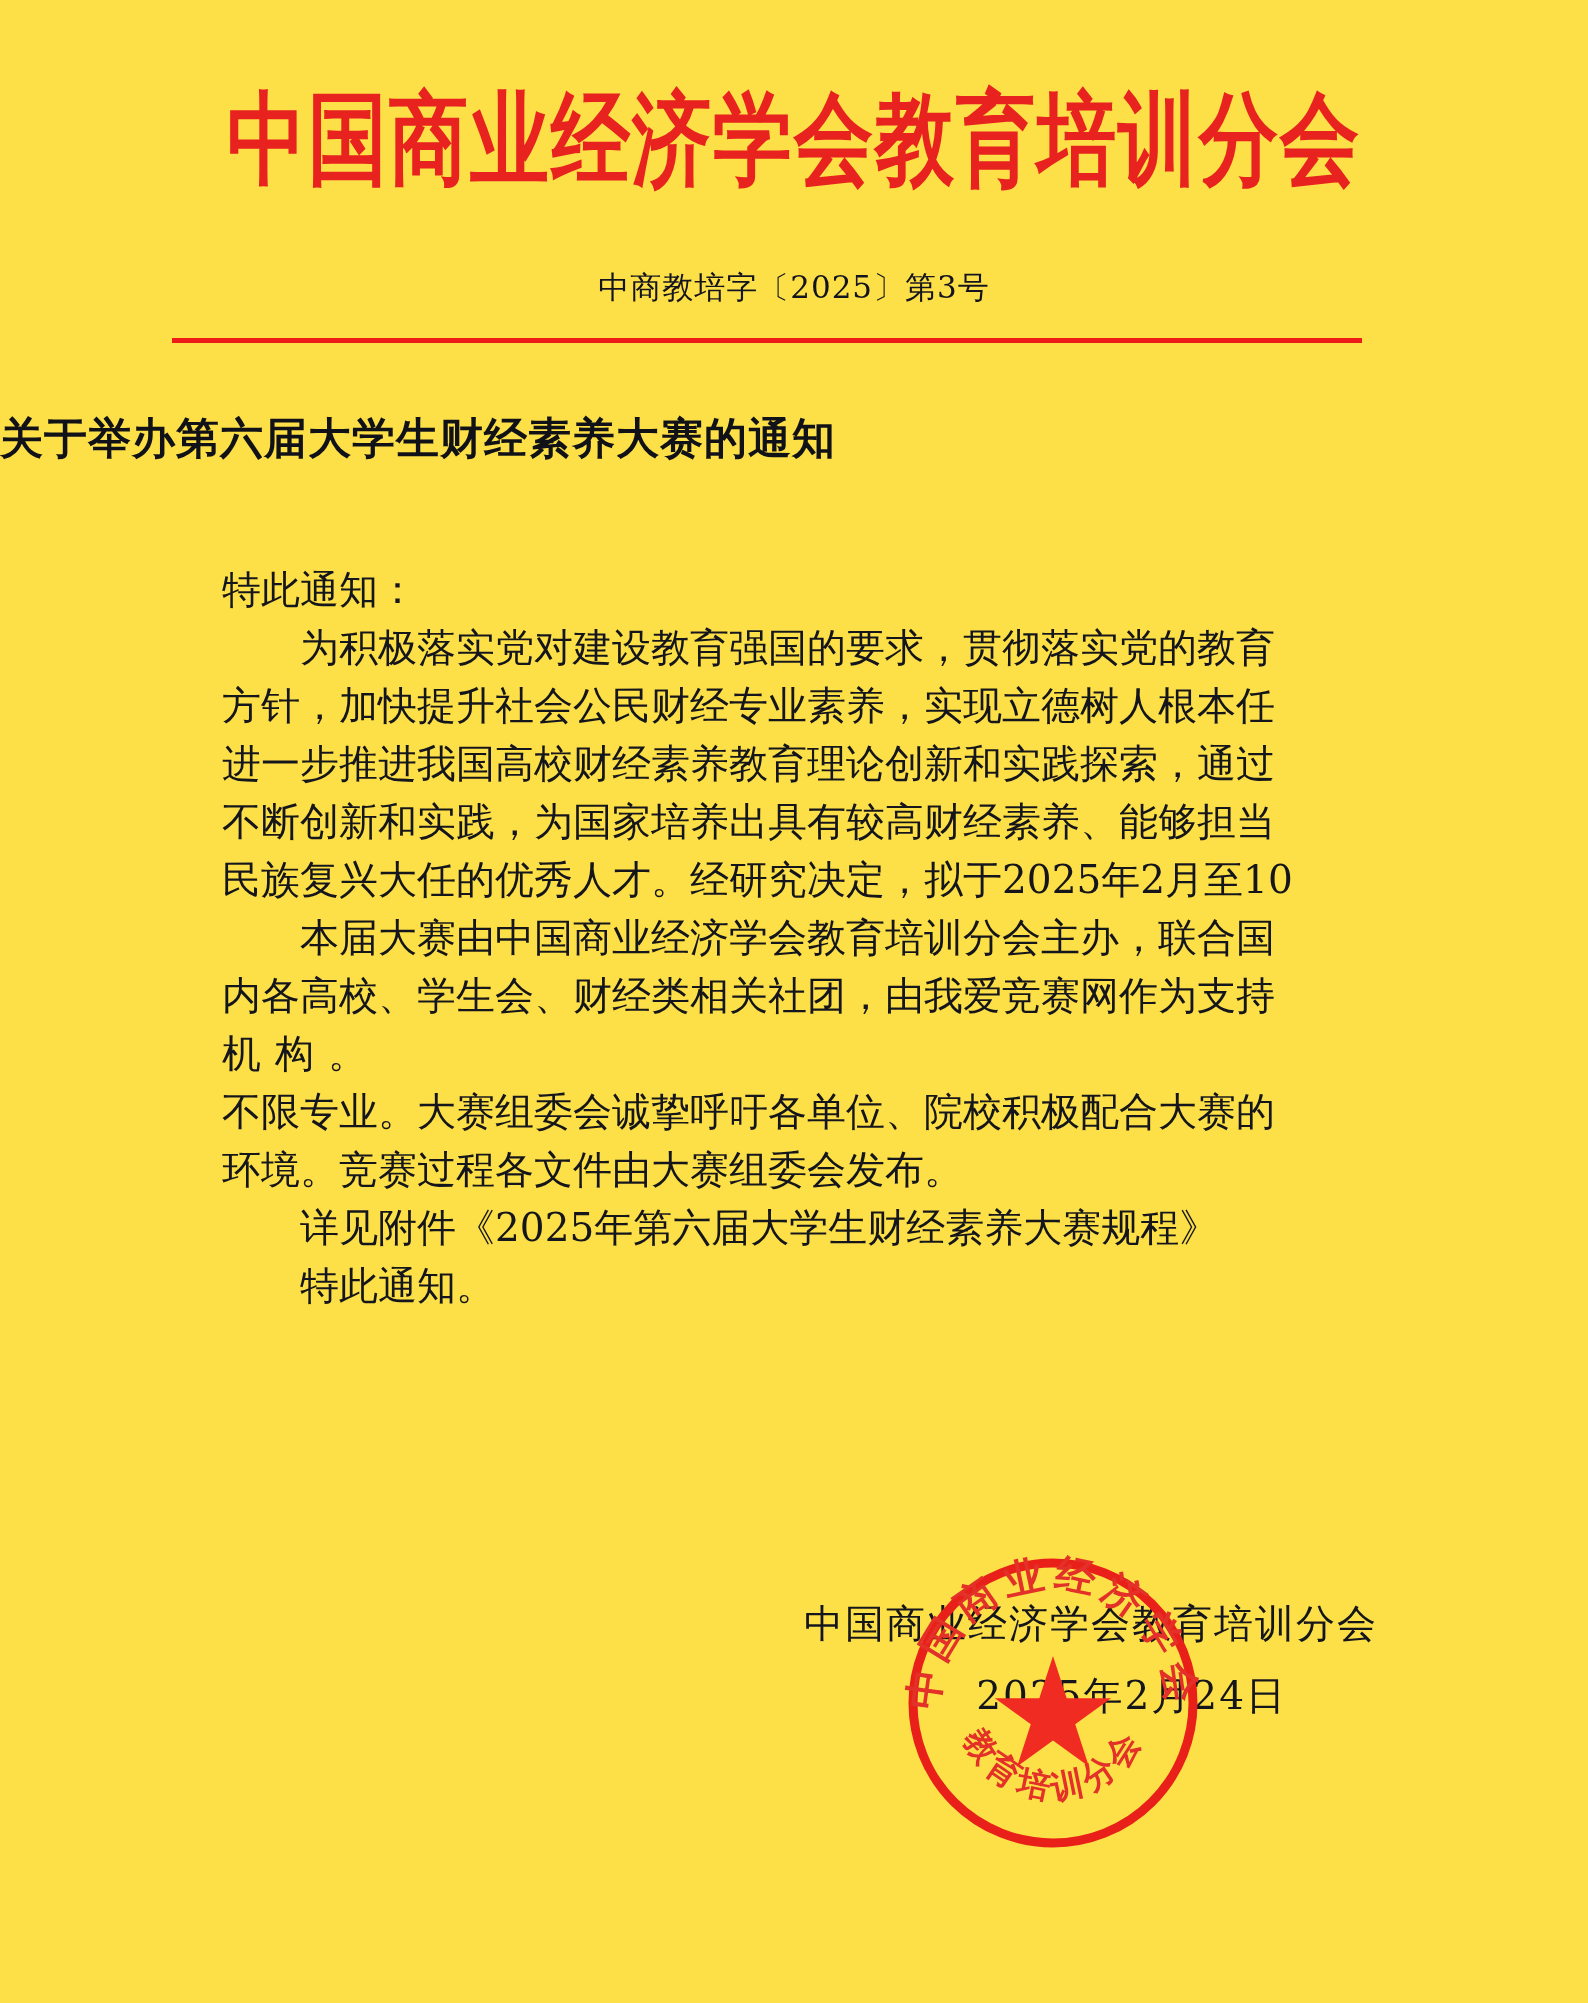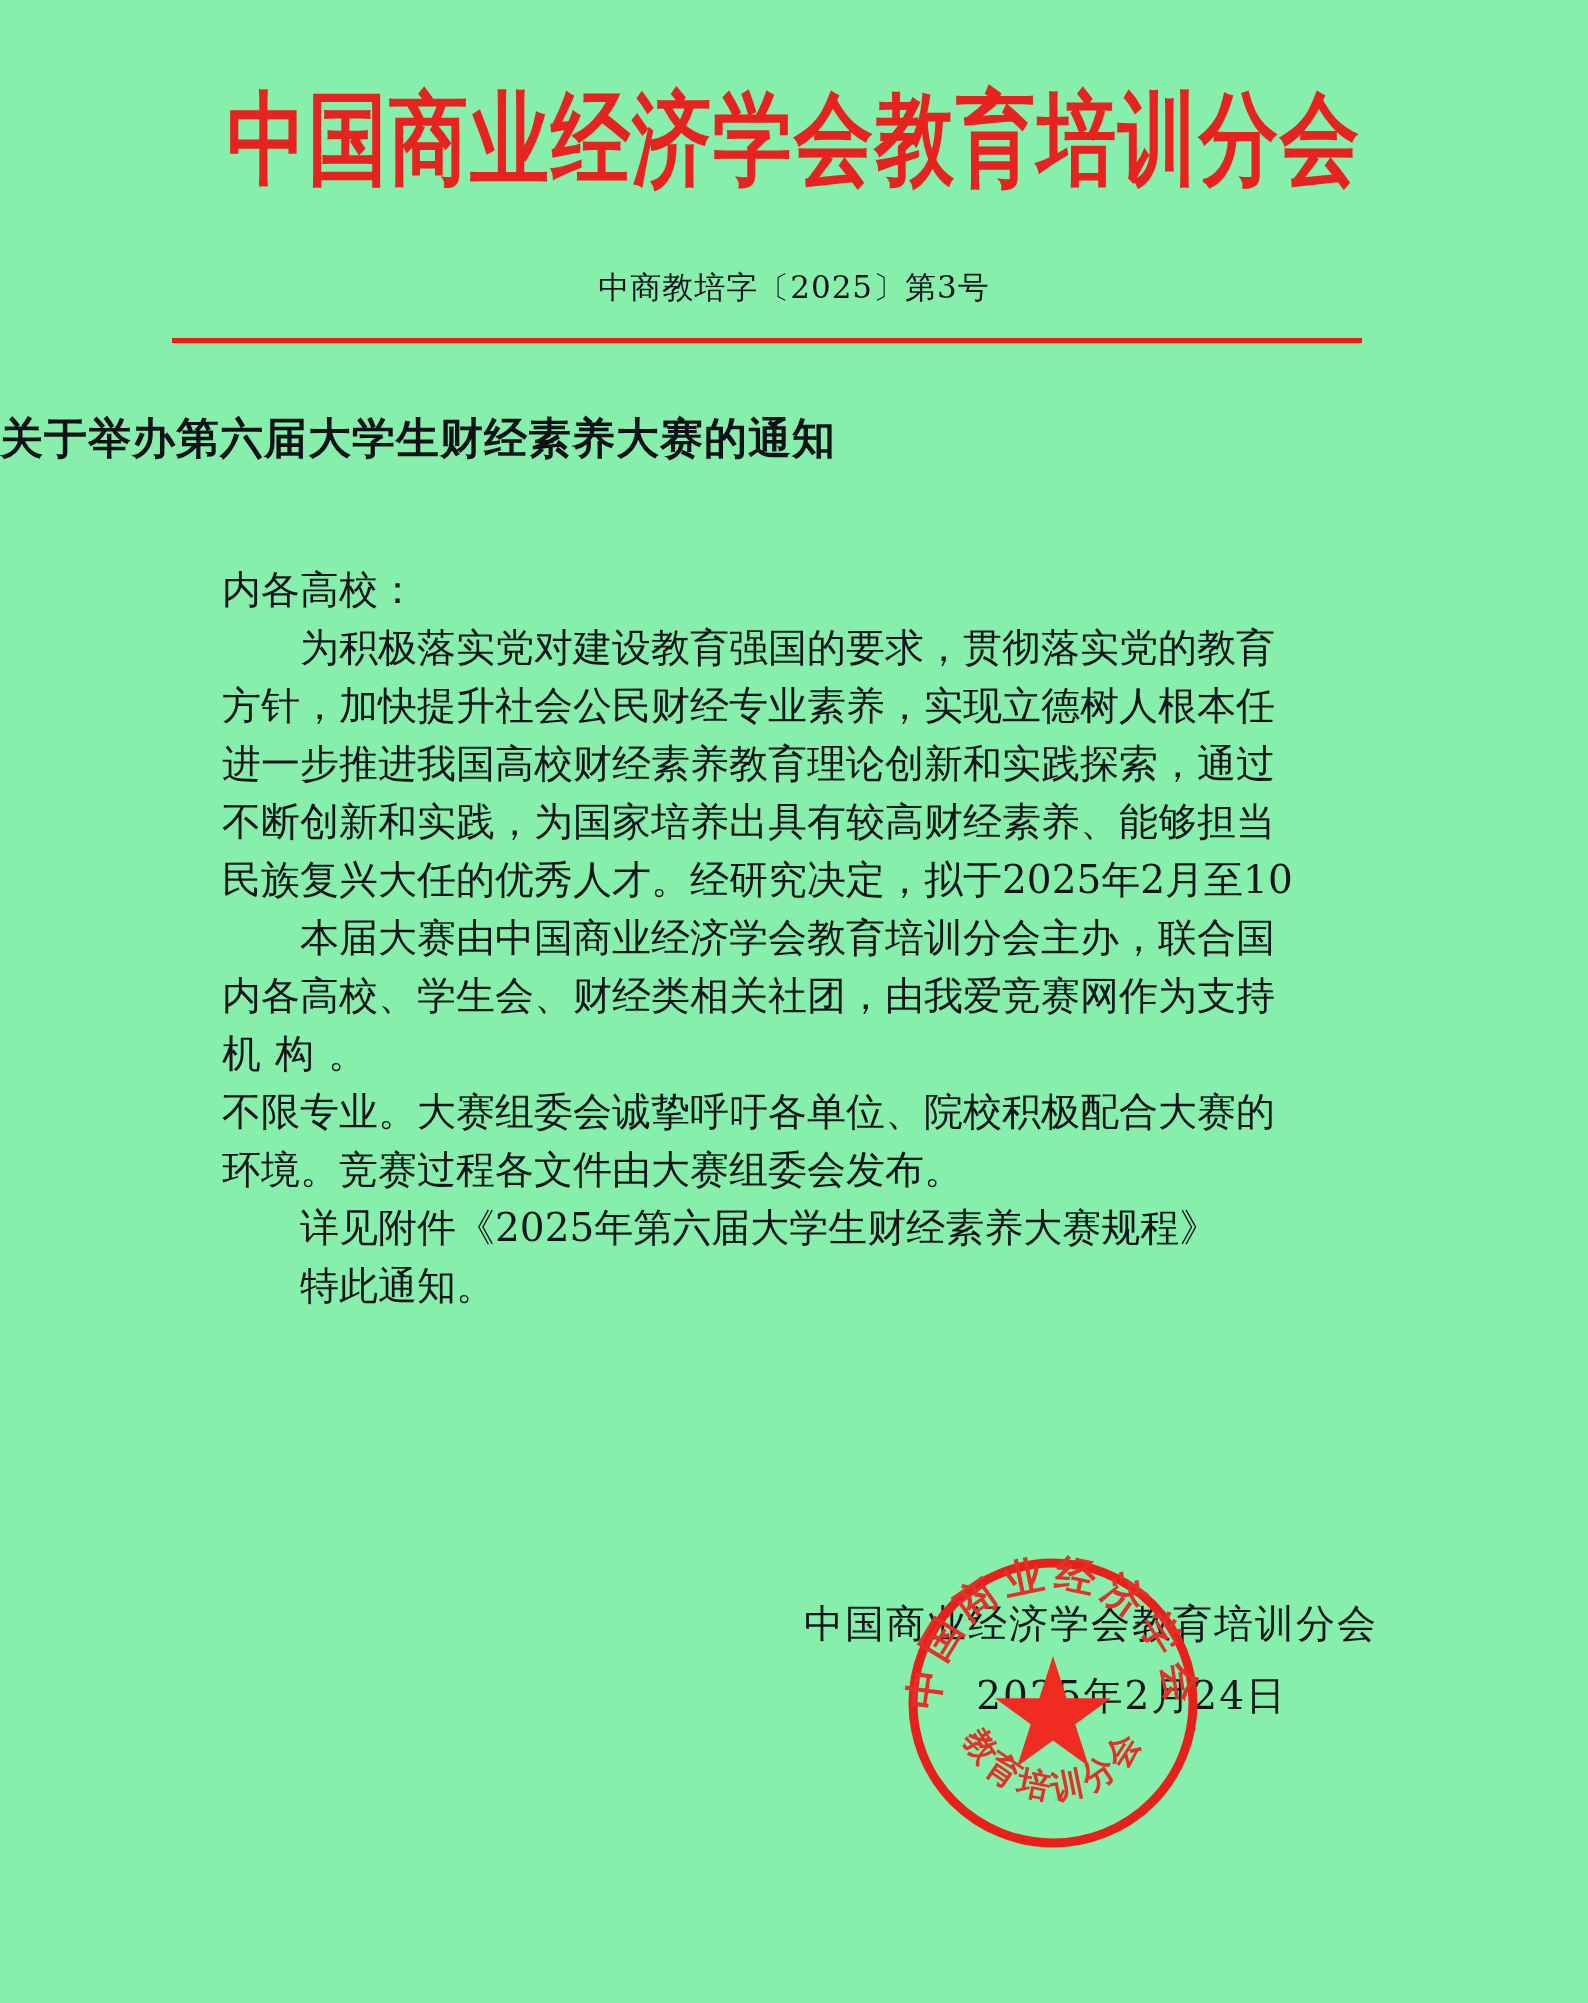--- a/index.html
+++ b/index.html
@@ -7,21 +7,21 @@
     padding: 0;
     background: #ffffff;
   }
   body {
     font-family: "DejaVu Serif", "Liberation Serif", serif;
   }
   #page {
     position: relative;
     width: 1588px;
     height: 2003px;
-    background: #86efac;
+    background: #fde047;
     overflow: hidden;
   }
 
   
   .letterhead {
     position: absolute;
     left: 0;
     top: 88px;
     width: 1588px;
     text-align: center;
@@ -137,21 +137,21 @@
 
   <div class="letterhead">中国商业经济学会教育培训分会</div>
 
   <div class="doc-number">中商教培字〔2025〕第3号</div>
 
   <div class="red-rule"></div>
 
   <div class="doc-title">关于举办第六届大学生财经素养大赛的通知</div>
 
   <div class="body-block">
-    <div class="body-line">内各高校：</div>
+    <div class="body-line">特此通知：</div>
 
     <div class="body-line indent">为积极落实党对建设教育强国的要求，贯彻落实党的教育</div>
     <div class="body-line">方针，加快提升社会公民财经专业素养，实现立德树人根本任</div>
     <div class="body-line">进一步推进我国高校财经素养教育理论创新和实践探索，通过</div>
     <div class="body-line">不断创新和实践，为国家培养出具有较高财经素养、能够担当</div>
     <div class="body-line">民族复兴大任的优秀人才。经研究决定，拟于2025年2月至10</div>
 
     <div class="body-line indent">本届大赛由中国商业经济学会教育培训分会主办，联合国</div>
     <div class="body-line">内各高校、学生会、财经类相关社团，由我爱竞赛网作为支持</div>
     <div class="body-line spaced">机构。</div>

